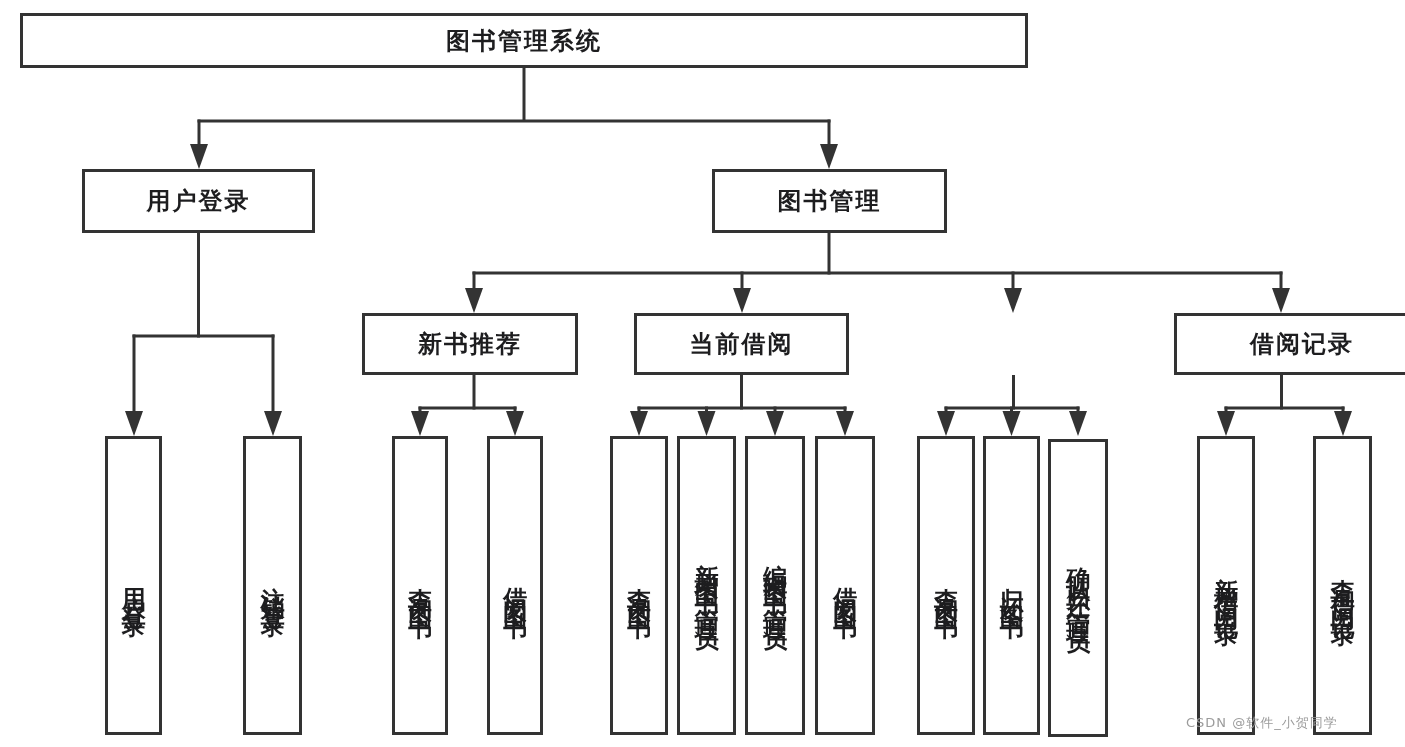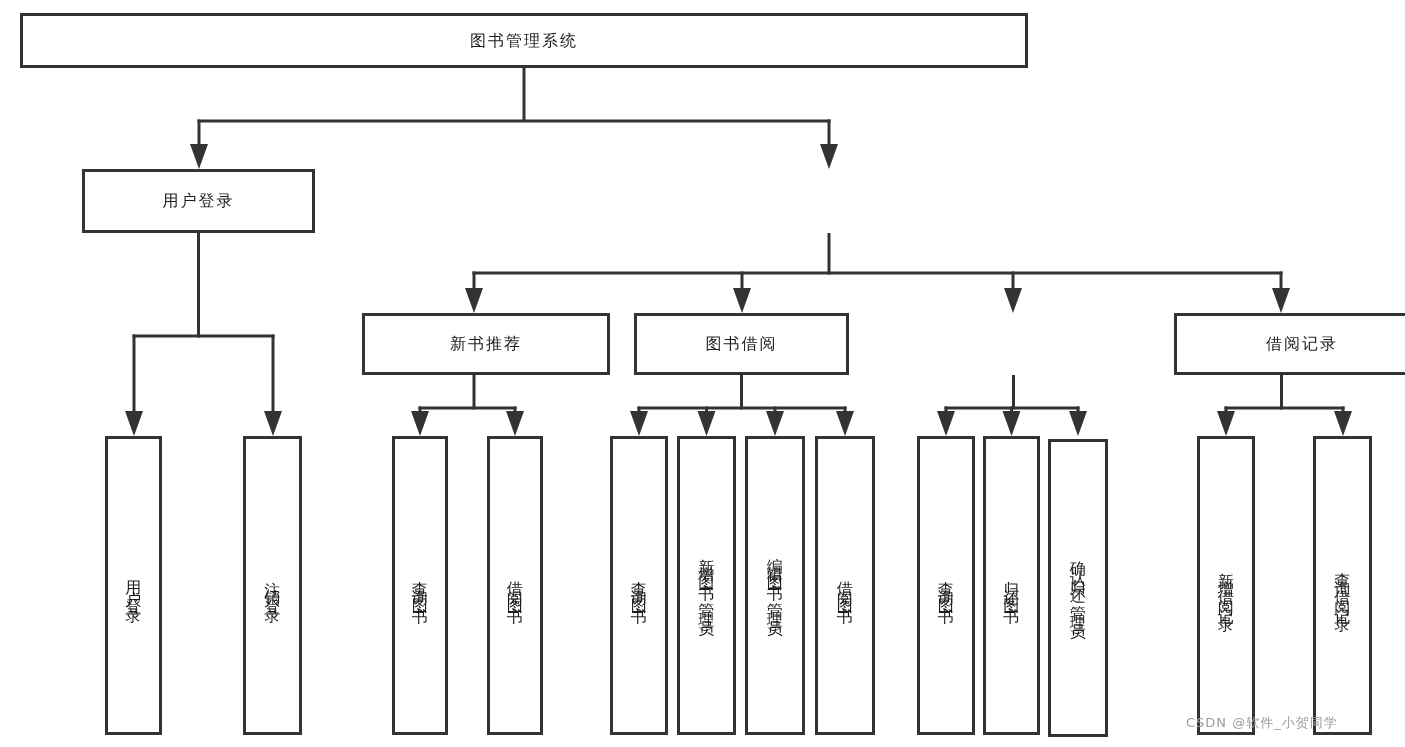--- a/index.html
+++ b/index.html
@@ -29,23 +29,24 @@
   svg.connectors line { stroke: var(--line); stroke-width: 3; }
   svg.connectors polygon { fill: var(--line); stroke: none; }
   .box {
     position: absolute;
     background: var(--box_fill);
     border: 3px solid var(--line);
     display: flex;
     align-items: center;
     justify-content: center;
     color: var(--text);
-    font-size: 16px;
+    font-size: 24px;
     line-height: 1;
     letter-spacing: 2px;
+    font-weight: bold;
   }
   .box.v span.vtext {
     writing-mode: vertical-rl;
     text-orientation: mixed;
     letter-spacing: 9px;
     line-height: 1.1;
     white-space: nowrap;
   }
   .watermark {
     position: absolute;
@@ -138,26 +139,29 @@
     </g>
   </svg>
 
   <div class="box h" style="left:20px;top:13px;width:1008px;height:55px">
     <span>图书管理系统</span>
   </div>
 
   <div class="box h" style="left:82px;top:169px;width:233px;height:64px">
     <span>用户登录</span>
   </div>
-
-  <div class="box h" style="left:362px;top:313px;width:248px;height:62px">
+  <div class="box h" style="left:712px;top:169px;width:235px;height:64px">
+    <span>图书管理</span>
+  </div>
+
+  <div class="box h" style="left:362px;top:313px;width:216px;height:62px">
     <span>新书推荐</span>
   </div>
   <div class="box h" style="left:634px;top:313px;width:215px;height:62px">
-    <span>图书借阅</span>
+    <span>当前借阅</span>
   </div>
   <div class="box h" style="left:1174px;top:313px;width:256px;height:62px">
     <span>借阅记录</span>
   </div>
 
   <div class="box v" style="left:105px;top:436px;width:57px;height:299px">
     <span class="vtext">用户登录</span>
   </div>
   <div class="box v" style="left:243px;top:436px;width:59px;height:299px">
     <span class="vtext">注销登录</span>

